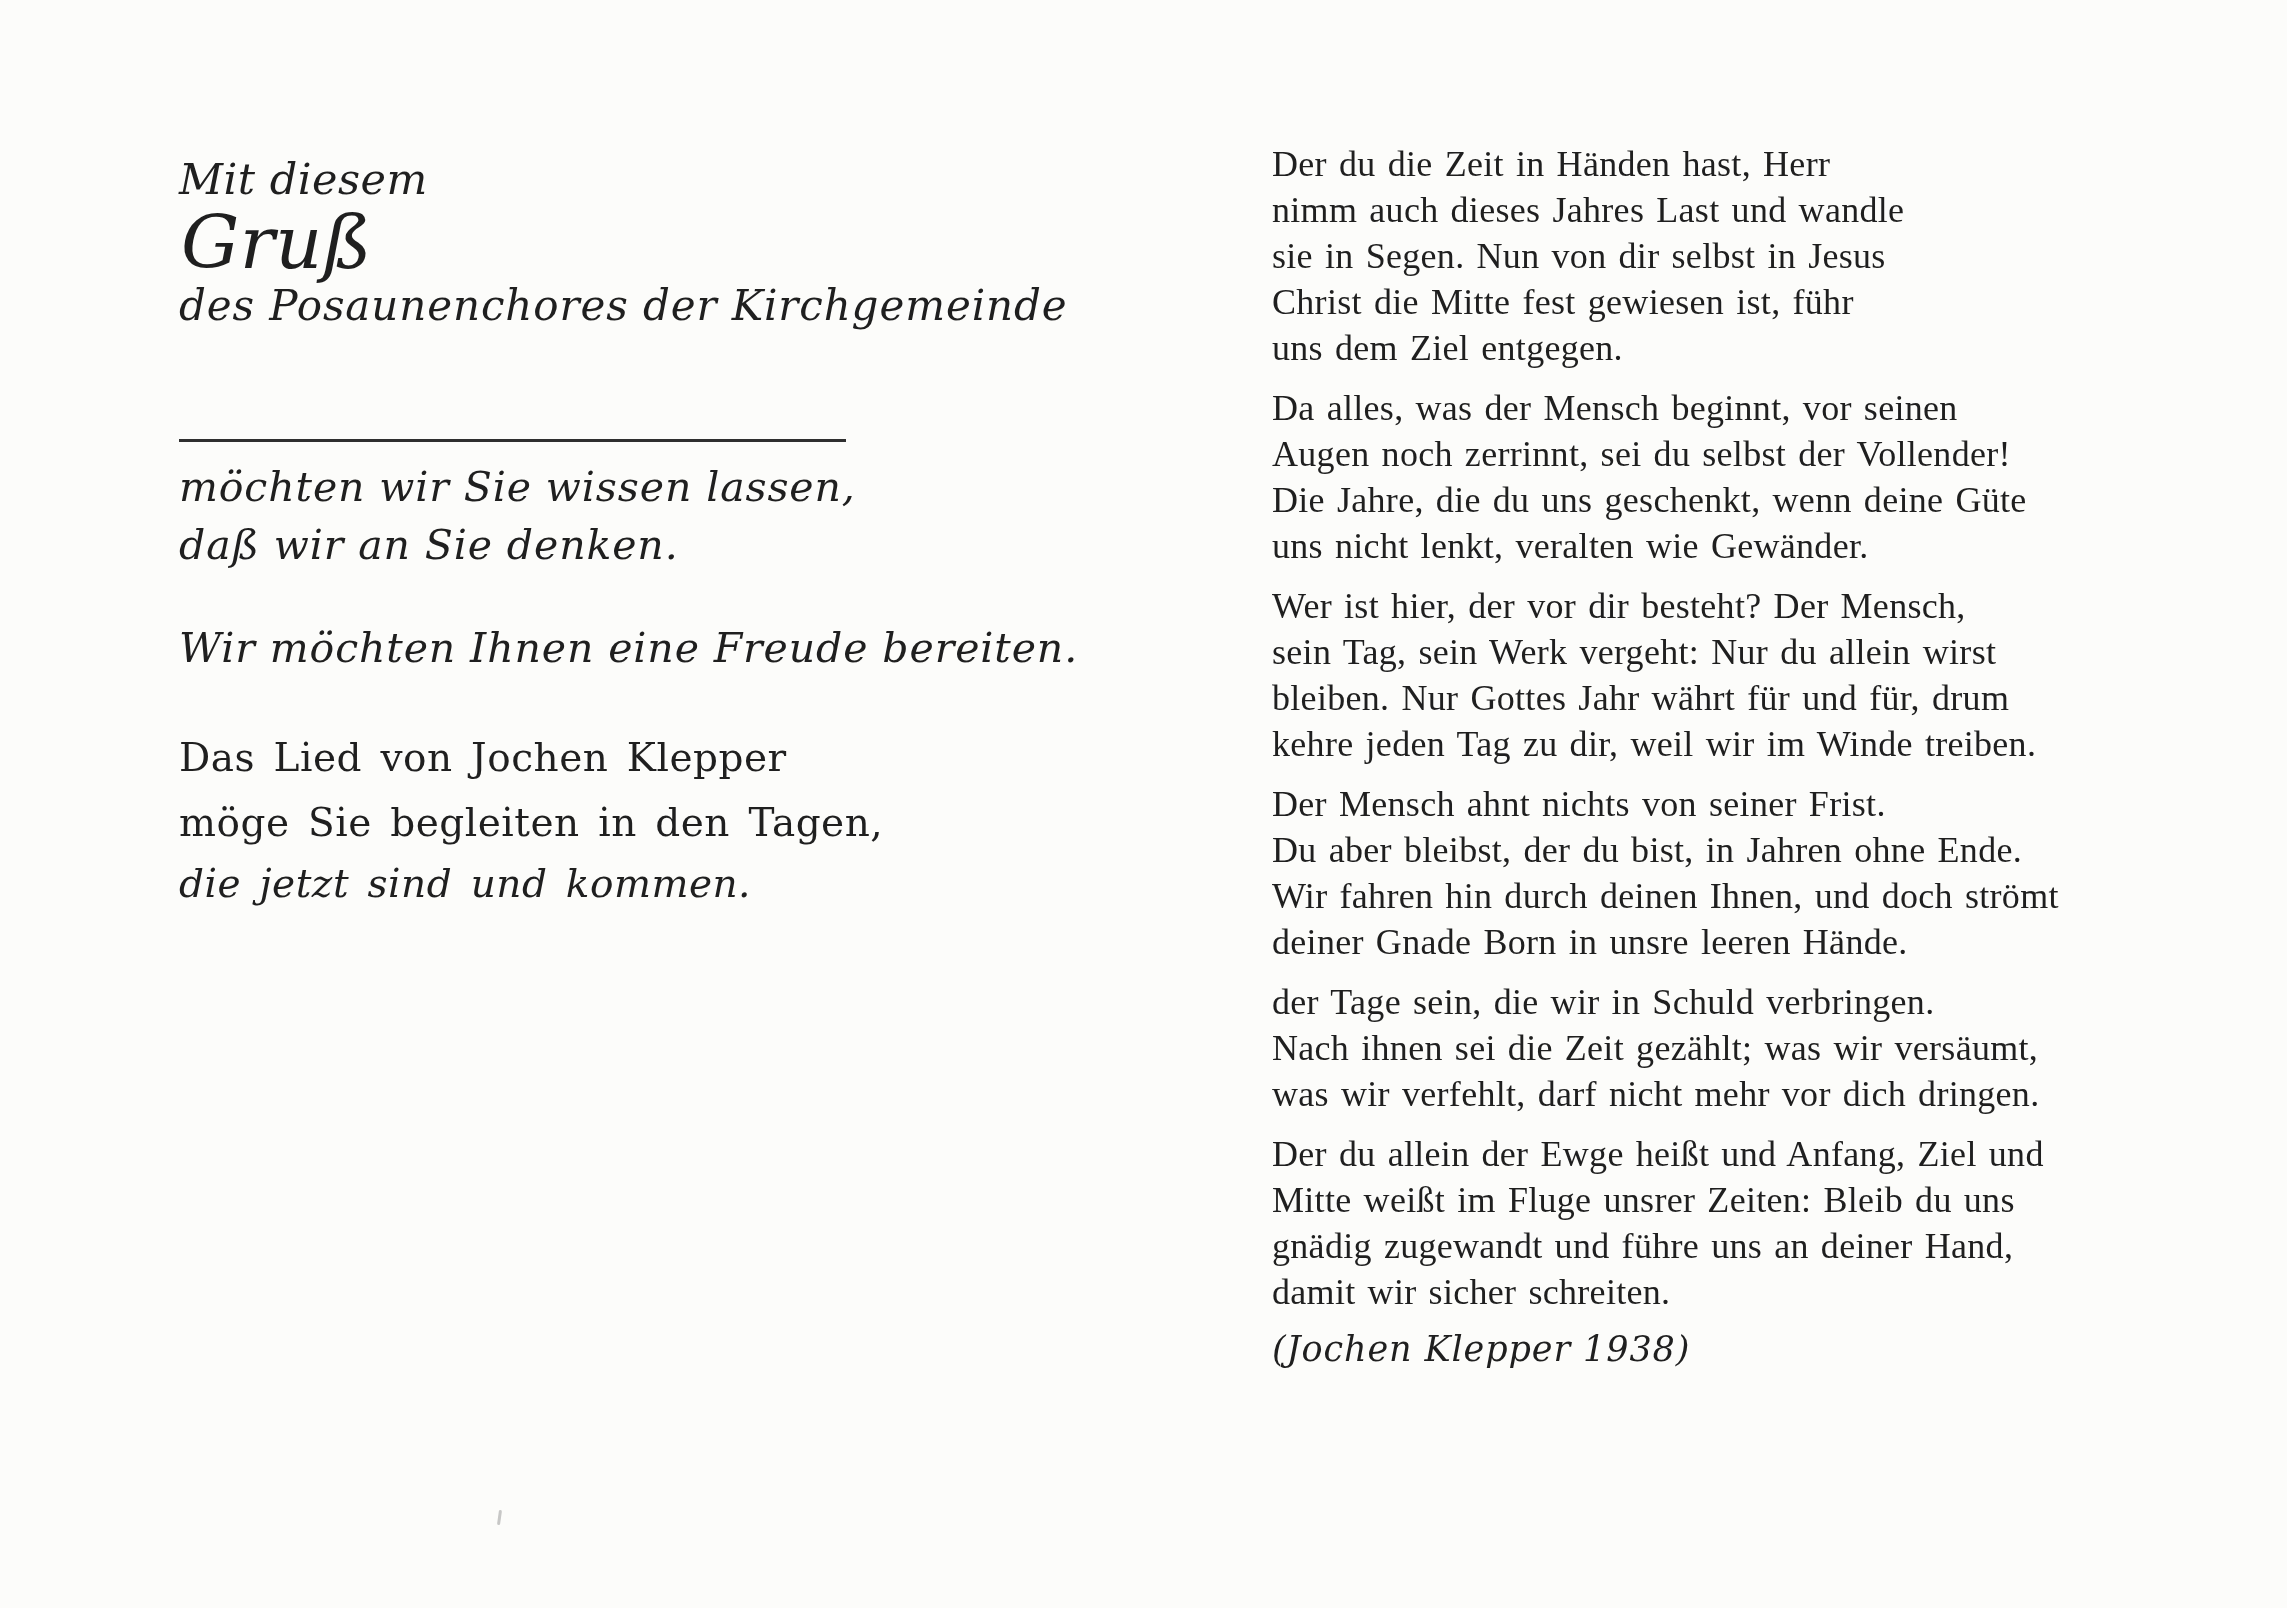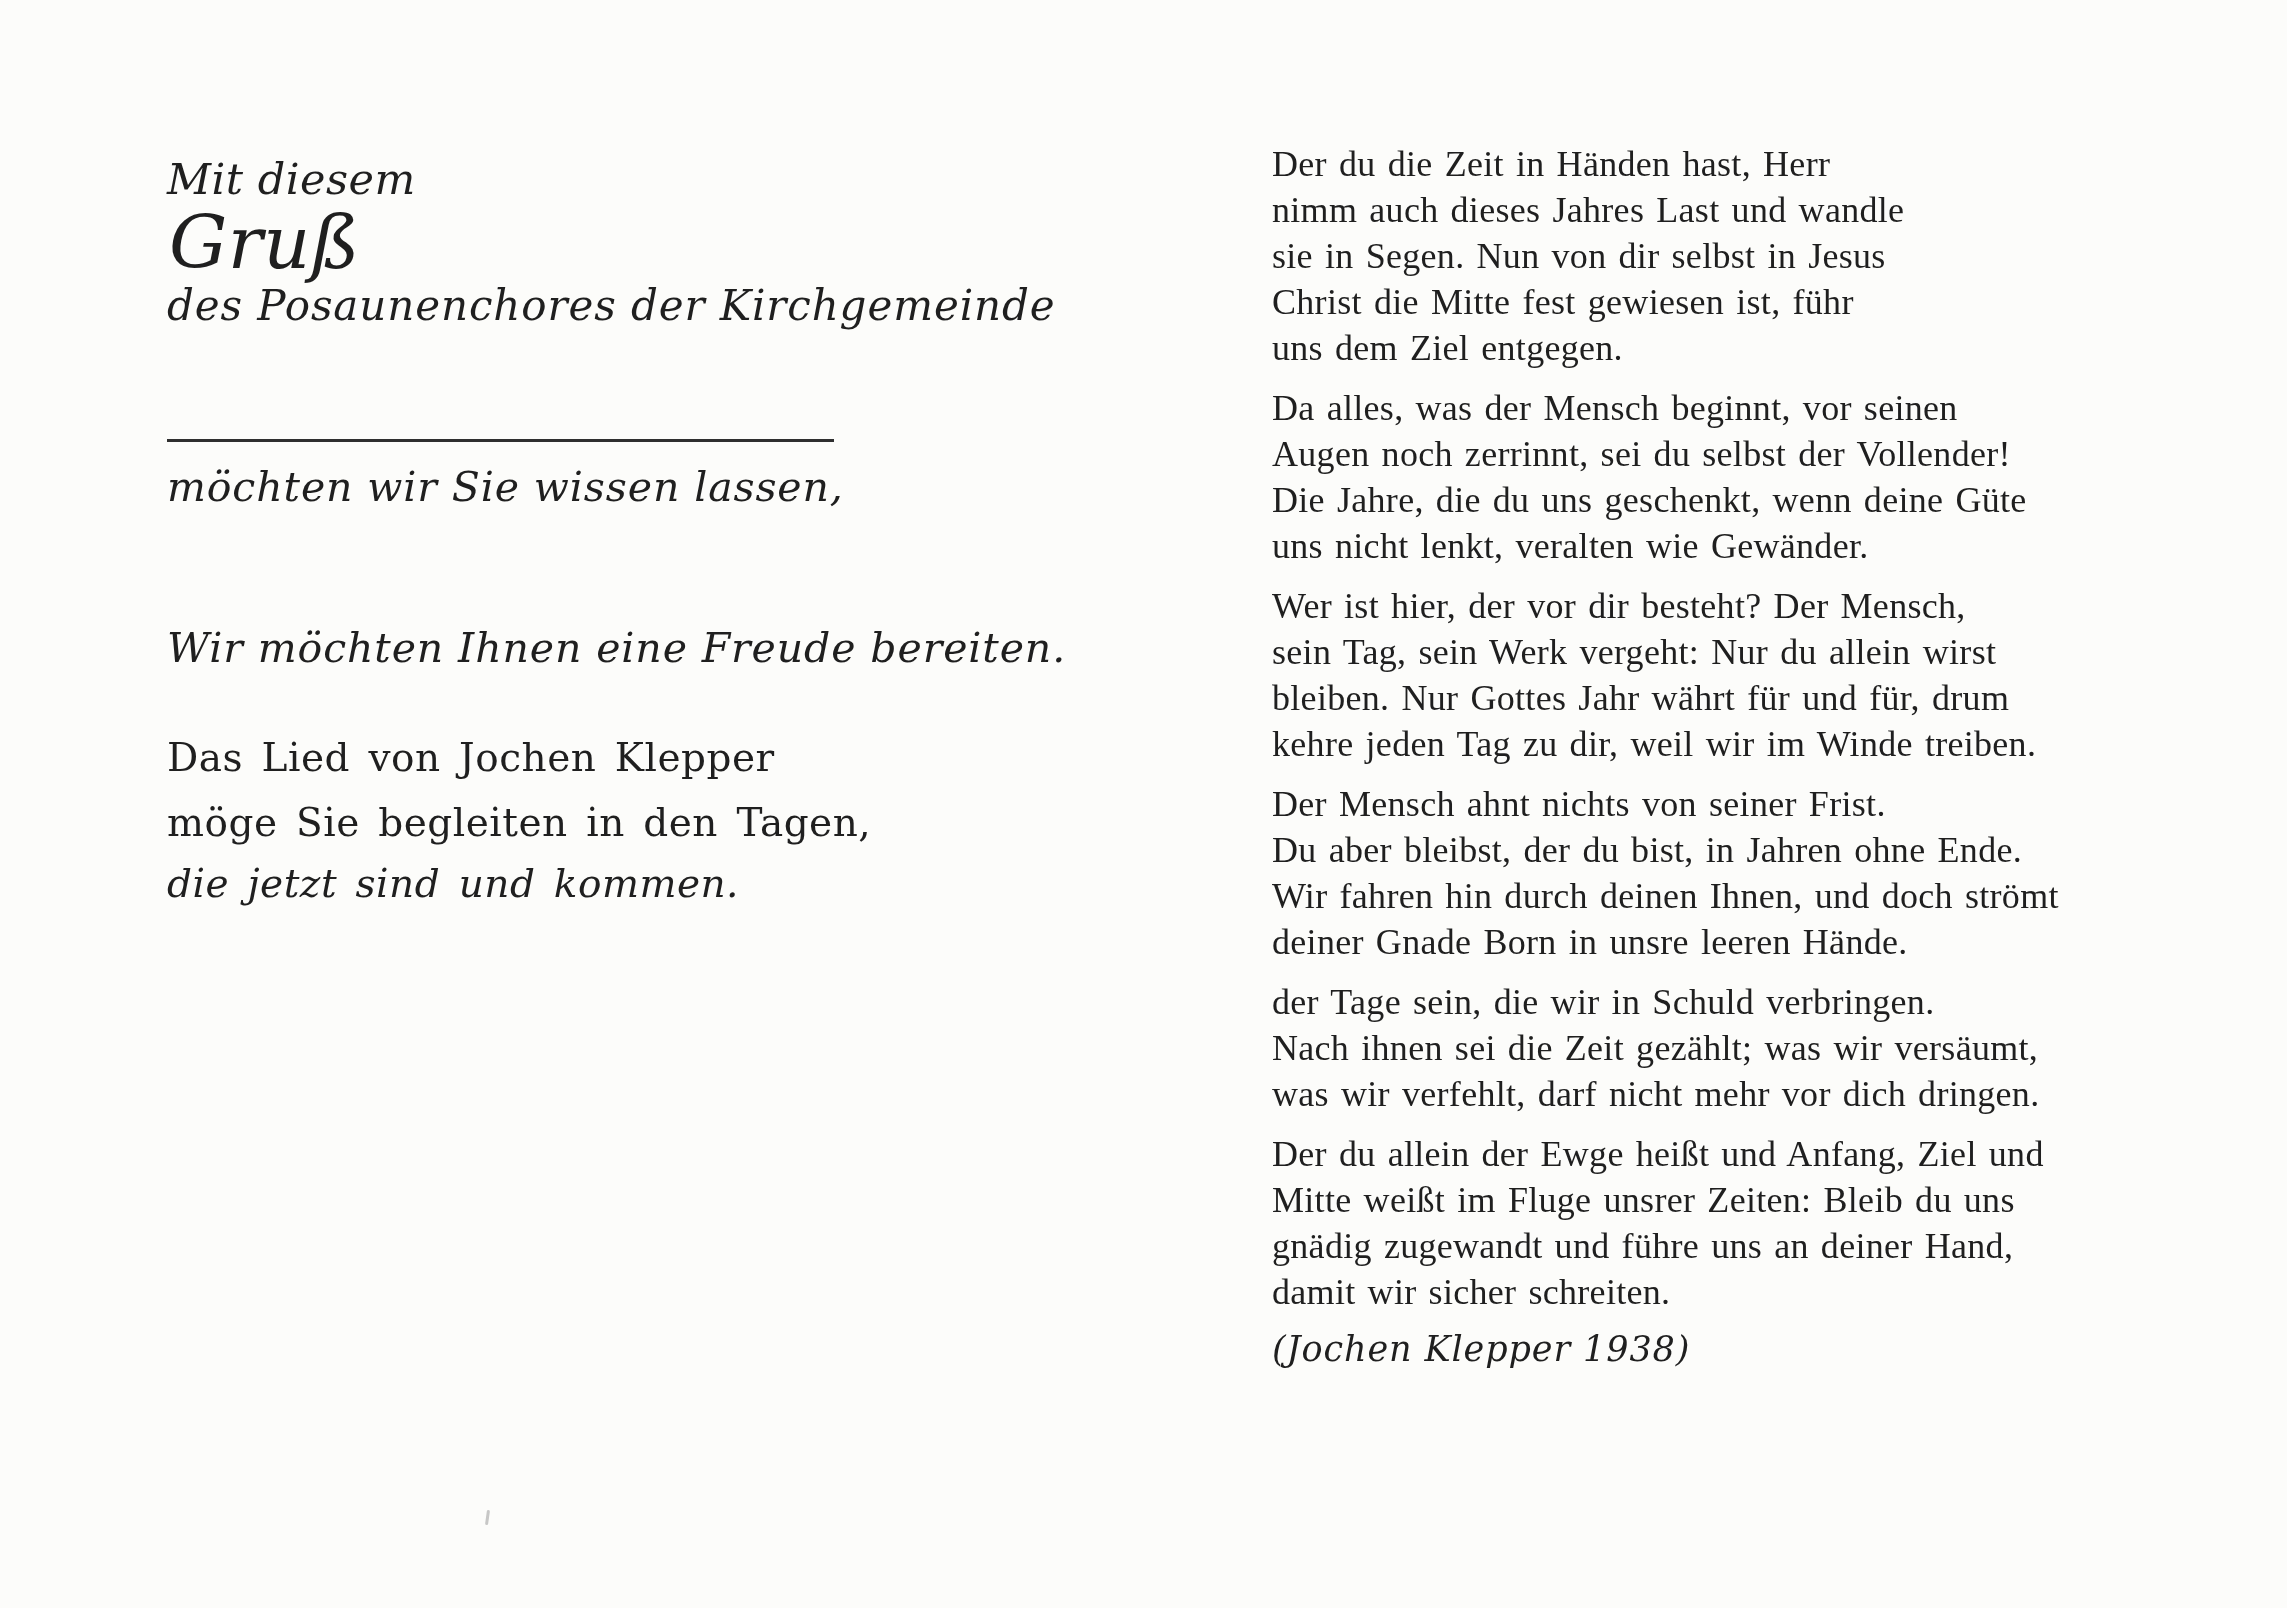--- a/index.html
+++ b/index.html
@@ -23,21 +23,21 @@
   
   .t {
     position: absolute;
     white-space: nowrap;
     color: var(--ink);
     letter-spacing: 0.5px;
   }
   .italic { font-style: italic; }
 
   
-  .left-page  { position: absolute; left: 0; top: 0; width: 1106px; height: 1277px; }
+  .left-page  { position: absolute; left: 12px; top: 0; width: 1106px; height: 1277px; }
   .greeting-intro    { left: 167px; top: 154px; font-size: 43px; }
   .greeting-title    { left: 169px; top: 200px; font-size: 73px; }
   .greeting-subtitle { left: 167px; top: 281px; font-size: 42px; letter-spacing: 0.9px; }
   .divider-rule {
     position: absolute;
     left: 167px; top: 439px;
     width: 667px; height: 2.8px;
     background: var(--rule);
   }
   .msg-line-1 { left: 167px; top: 463px; font-size: 41px; letter-spacing: 0.9px; }
@@ -91,20 +91,21 @@
     <div class="t italic greeting-intro">Mit diesem</div>
 
     <div class="t italic greeting-title">Gruß</div>
 
     <div class="t italic greeting-subtitle">des Posaunenchores der Kirchgemeinde</div>
 
     <div class="divider-rule"></div>
 
     <div class="t italic msg-line-1">möchten wir Sie wissen lassen,</div>
 
+    <div class="t italic msg-line-2">daß wir an Sie denken.</div>
 
     <div class="t italic wish-line">Wir möchten Ihnen eine Freude bereiten.</div>
 
     <div class="t song-line-1">Das Lied von Jochen Klepper</div>
 
     <div class="t song-line-2">möge Sie begleiten in den Tagen,</div>
 
     <div class="t song-line-3">die jetzt sind und kommen.</div>
 
     <div class="scan-artifact"></div>

